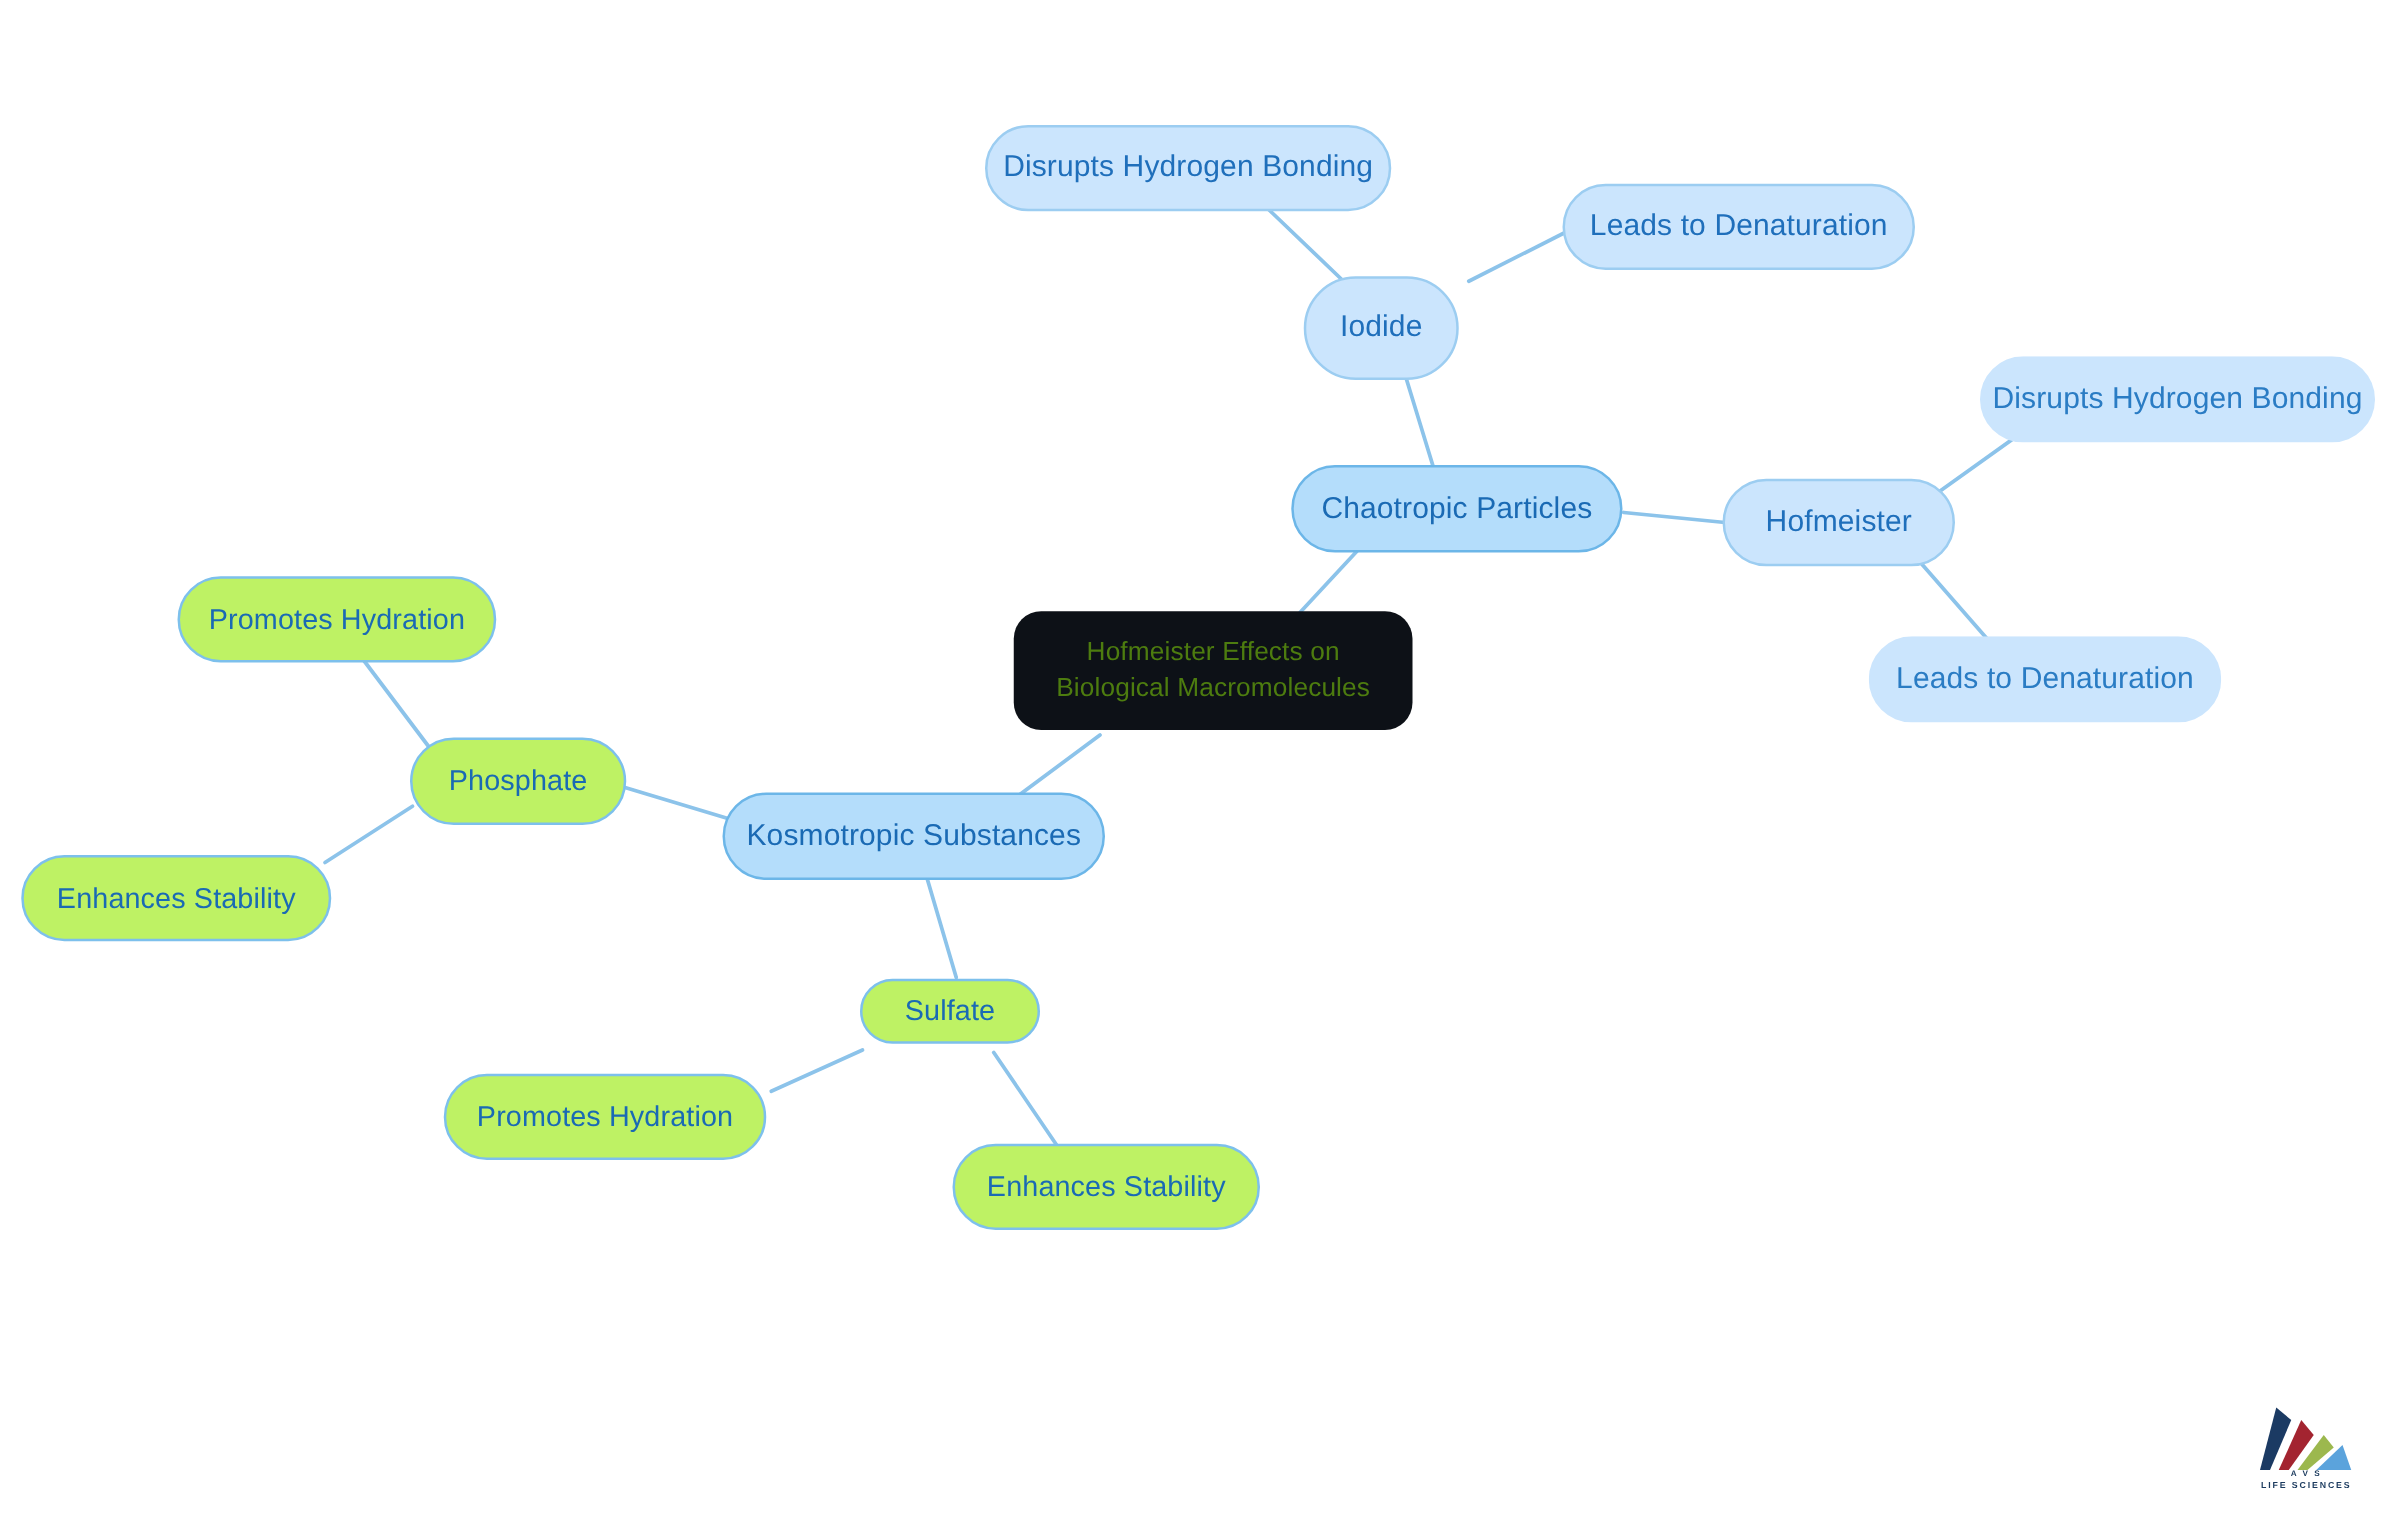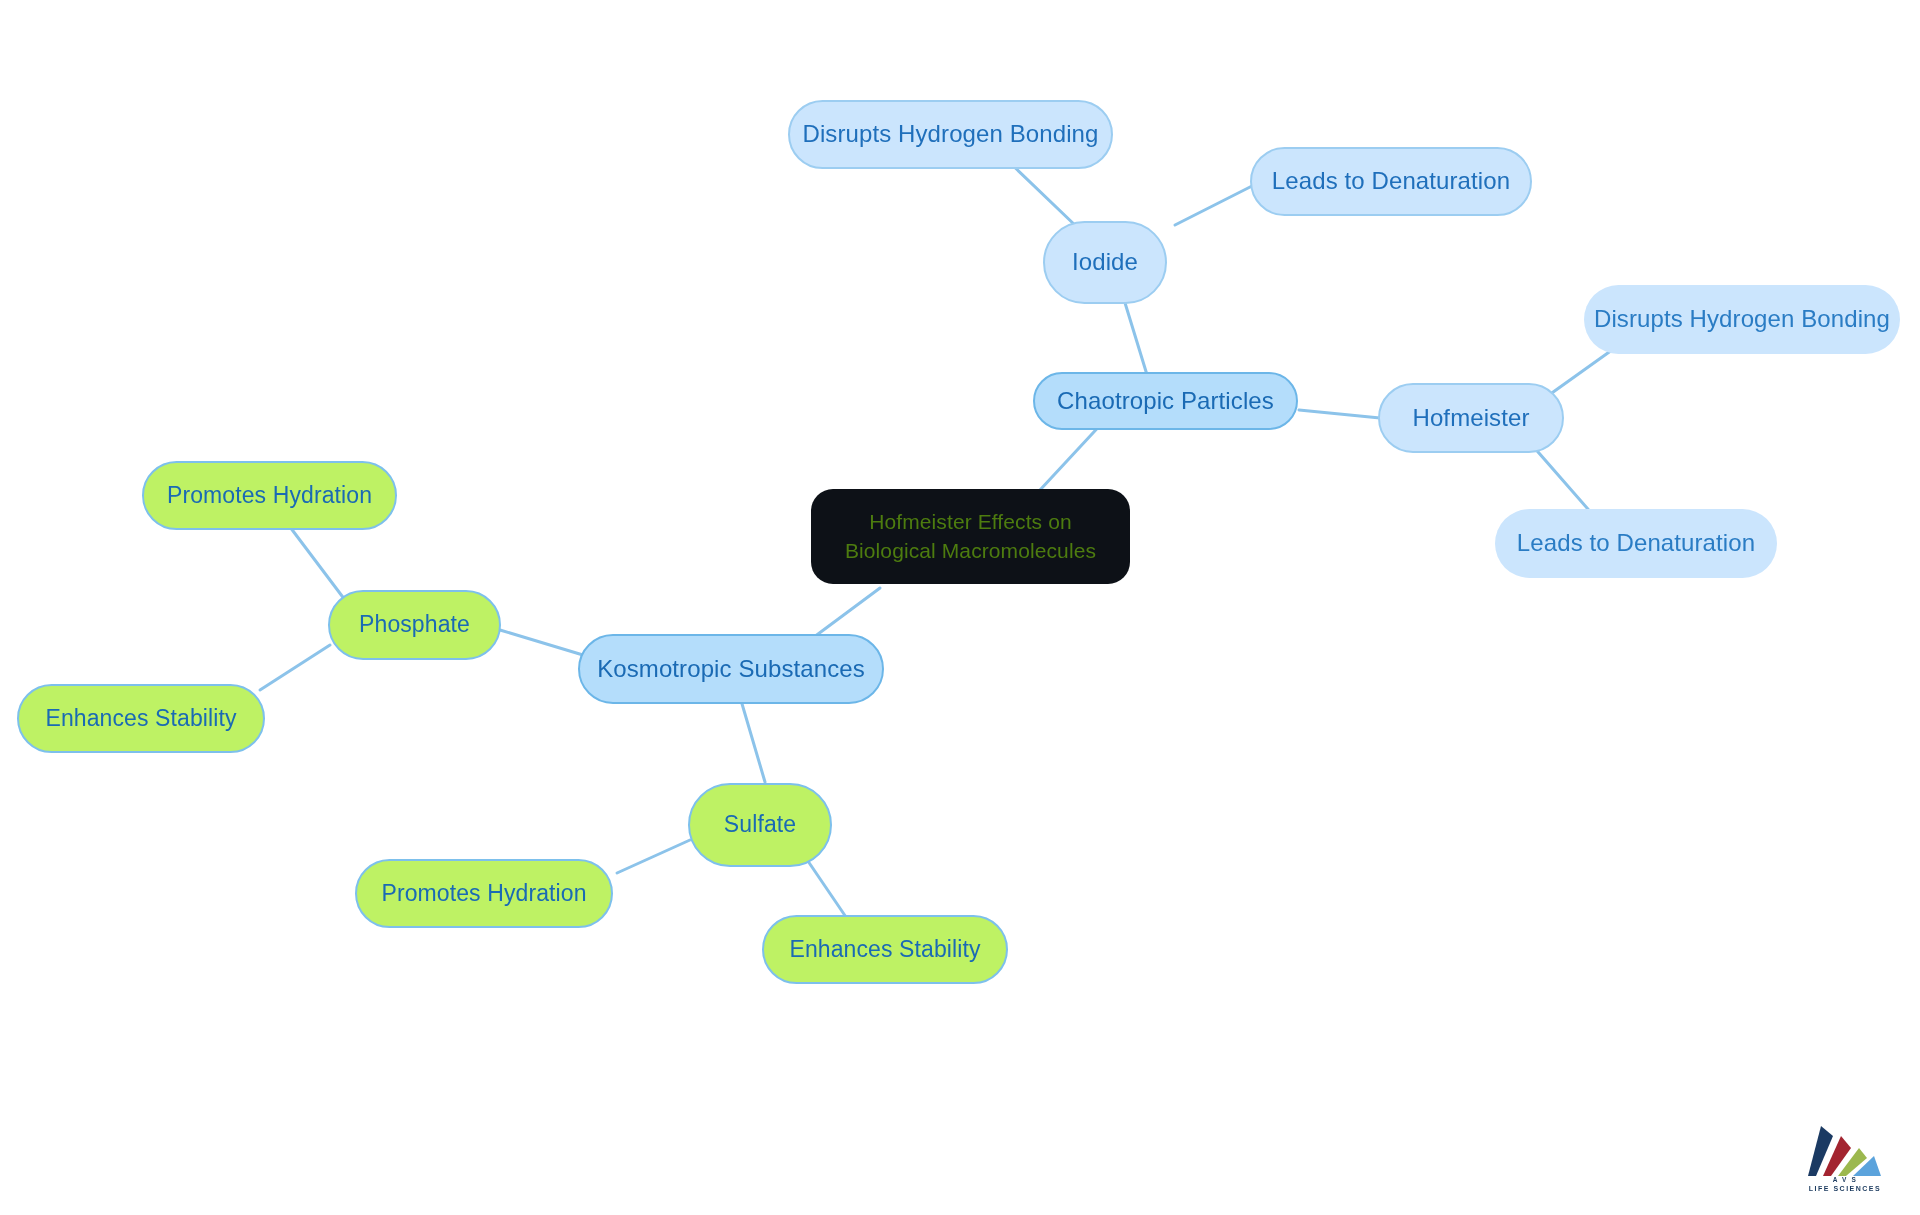--- a/index.html
+++ b/index.html
@@ -137,31 +137,31 @@
 
       <path d="M 690 840 L 617 873"></path>
 
       <path d="M 795 842 L 848 920"></path>
     </g>
   </svg>
 
   <div class="node node-root" style="left:811px; top:489px; width:319px; height:95px;">Hofmeister Effects on
 Biological Macromolecules</div>
 
-  <div class="node node-branch" style="left:1033px; top:372px; width:265px; height:58px;">Chaotropic Particles</div>
+  <div class="node node-branch" style="left:1033px; top:372px; width:265px; height:70px;">Chaotropic Particles</div>
 
   <div class="node node-branch" style="left:578px; top:634px; width:306px; height:70px;text-align:right;">Kosmotropic Substances</div>
 
   <div class="node node-leaf" style="left:1043px; top:221px; width:124px; height:83px;">Iodide</div>
 
   <div class="node node-leaf" style="left:1378px; top:383px; width:186px; height:70px;">Hofmeister</div>
 
   <div class="node node-leaf-mid" style="left:328px; top:590px; width:173px; height:70px;">Phosphate</div>
 
-  <div class="node node-leaf-mid" style="left:688px; top:783px; width:144px; height:84px;">Sulfate</div>
+  <div class="node node-leaf-mid" style="left:688px; top:783px; width:144px; height:52px;">Sulfate</div>
 
   <div class="node node-leaf" style="left:788px; top:100px; width:325px; height:69px;">Disrupts Hydrogen Bonding</div>
 
   <div class="node node-leaf" style="left:1250px; top:147px; width:282px; height:69px;">Leads to Denaturation</div>
 
   <div class="node node-leaf-plain" style="left:1584px; top:285px; width:316px; height:69px;">Disrupts Hydrogen Bonding</div>
 
   <div class="node node-leaf-plain" style="left:1495px; top:509px; width:282px; height:69px;">Leads to Denaturation</div>
 
   <div class="node node-leaf-mid" style="left:142px; top:461px; width:255px; height:69px;">Promotes Hydration</div>

